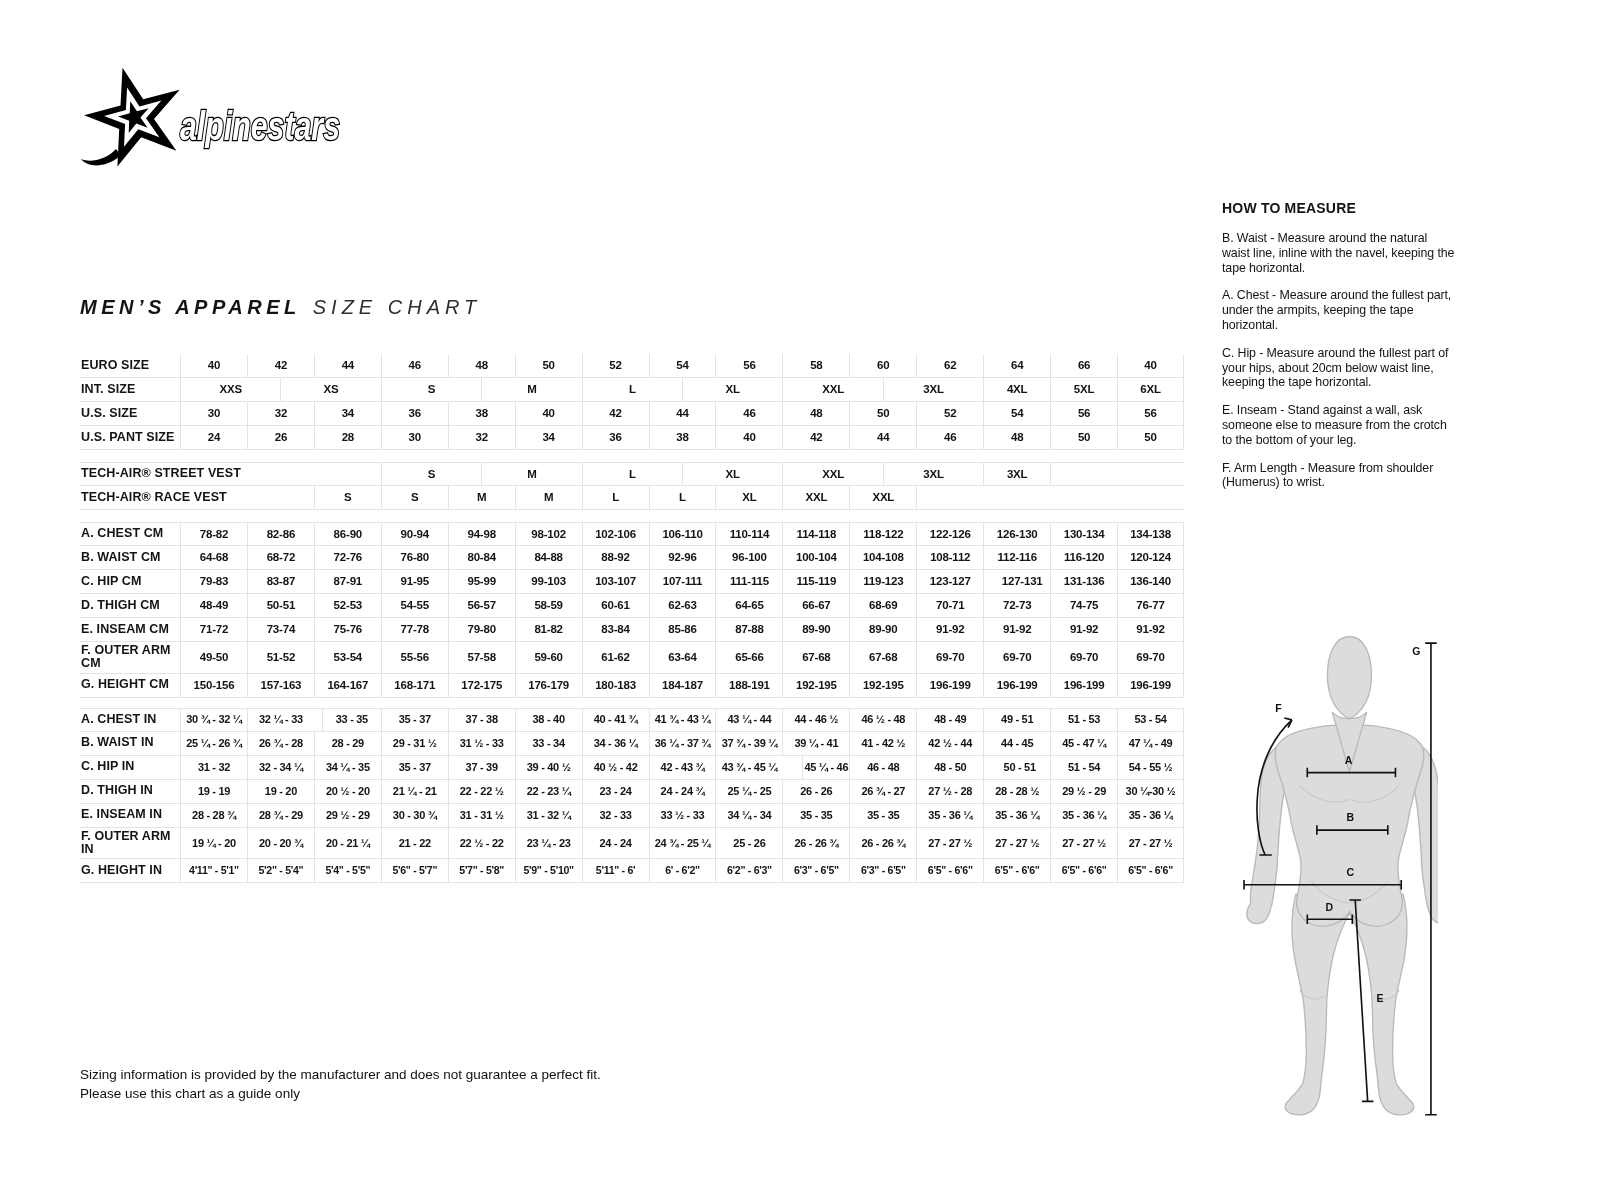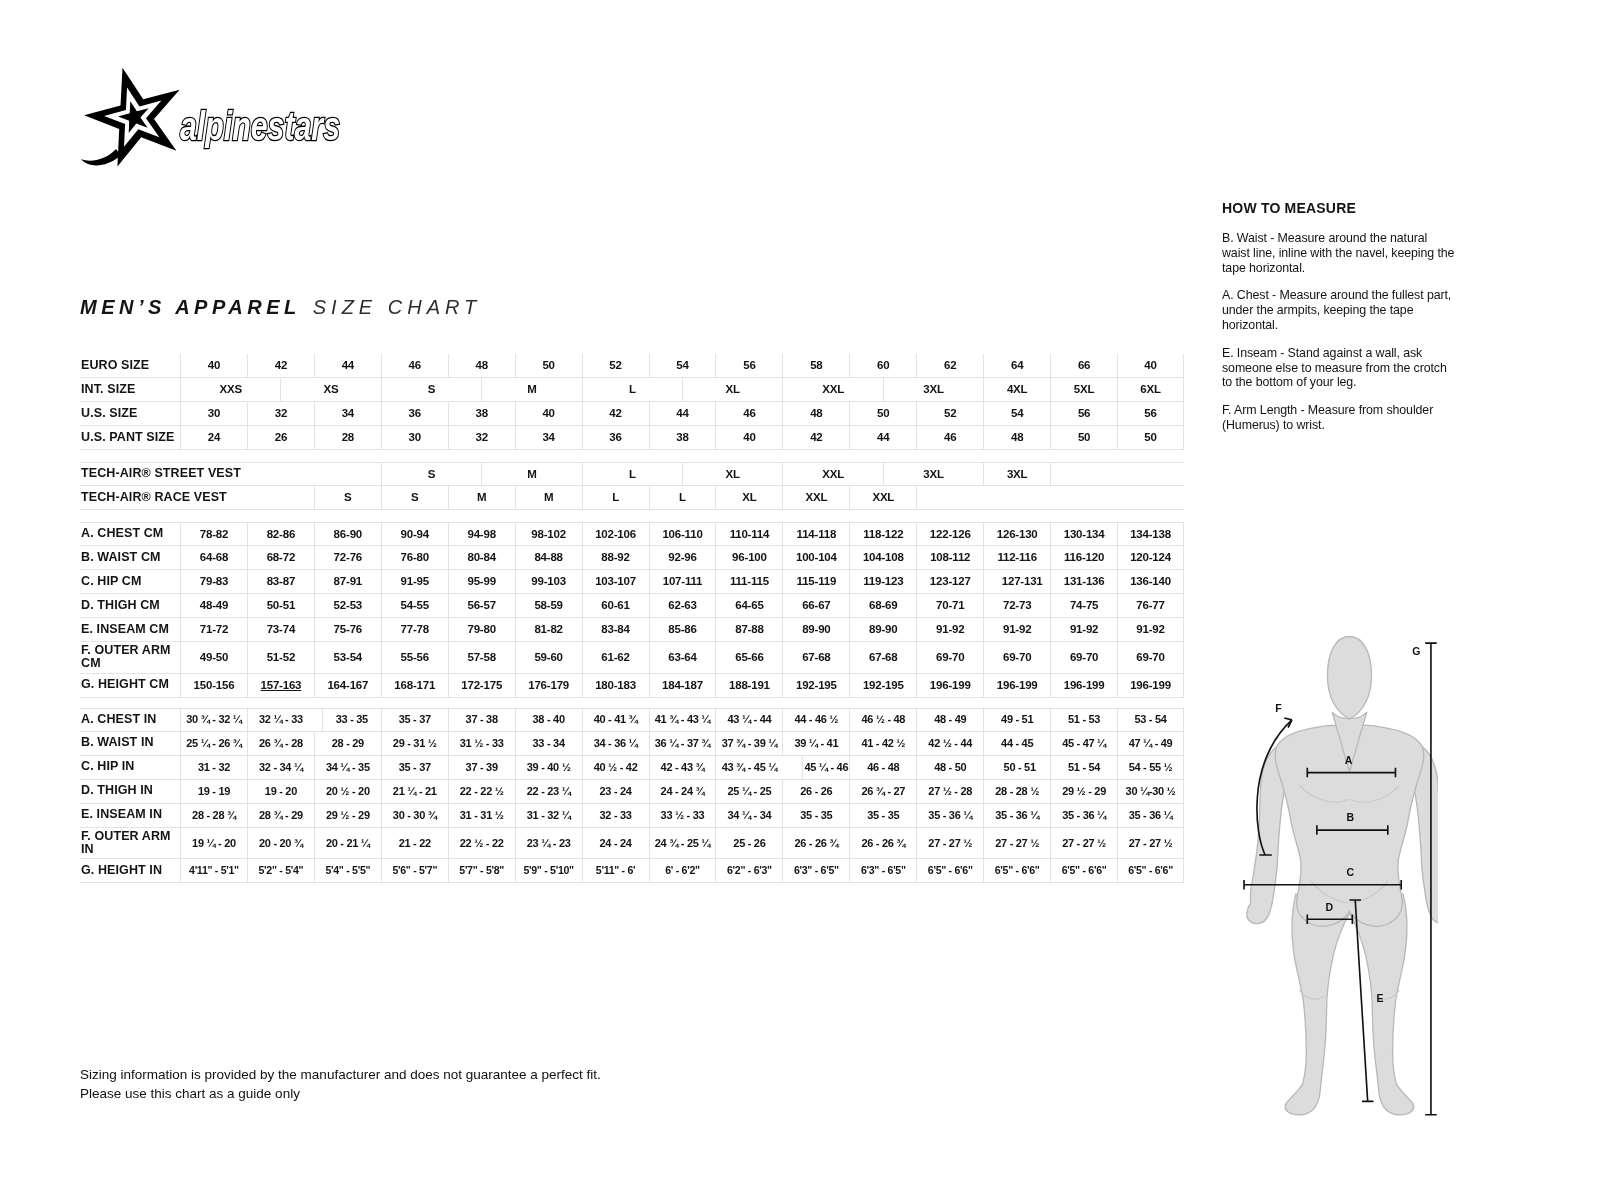--- a/index.html
+++ b/index.html
@@ -280,21 +280,21 @@
       <div class="t-cell bl" style="grid-column: span 2;">67-68</div>
       <div class="t-cell bl" style="grid-column: span 2;">67-68</div>
       <div class="t-cell bl" style="grid-column: span 2;">69-70</div>
       <div class="t-cell bl" style="grid-column: span 2;">69-70</div>
       <div class="t-cell bl" style="grid-column: span 2;">69-70</div>
       <div class="t-cell bl br" style="grid-column: span 2;">69-70</div>
     </div>
     <div class="t-row">
       <div class="t-label">G. HEIGHT CM</div>
       <div class="t-cell bl" style="grid-column: span 2;">150-156</div>
-      <div class="t-cell bl" style="grid-column: span 2; text-decoration: underline;">157-163</div>
+      <div class="t-cell bl" style="grid-column: span 2;">157-163</div>
       <div class="t-cell bl" style="grid-column: span 2;">164-167</div>
       <div class="t-cell bl" style="grid-column: span 2;">168-171</div>
       <div class="t-cell bl" style="grid-column: span 2;">172-175</div>
       <div class="t-cell bl" style="grid-column: span 2;">176-179</div>
       <div class="t-cell bl" style="grid-column: span 2;">180-183</div>
       <div class="t-cell bl" style="grid-column: span 2;">184-187</div>
       <div class="t-cell bl" style="grid-column: span 2;">188-191</div>
       <div class="t-cell bl" style="grid-column: span 2;">192-195</div>
       <div class="t-cell bl" style="grid-column: span 2;">192-195</div>
       <div class="t-cell bl" style="grid-column: span 2;">196-199</div>
@@ -429,20 +429,21 @@
       <div class="t-cell bl" style="grid-column: span 2;">6'5" - 6'6"</div>
       <div class="t-cell bl br" style="grid-column: span 2;">6'5" - 6'6"</div>
     </div>
   </div>
 
 <div class="abs" id="measure">
   <h3>HOW TO MEASURE</h3>
   <div>
       <p>B. Waist - Measure around the natural waist line, inline with the navel, keeping the tape horizontal.</p>
       <p>A. Chest - Measure around the fullest part, under the armpits, keeping the tape horizontal.</p>
+      <p>C. Hip - Measure around the fullest part of your hips, about 20cm below waist line, keeping the tape horizontal.</p>
       <p>E. Inseam - Stand against a wall, ask someone else to measure from the crotch to the bottom of your leg.</p>
       <p>F. Arm Length - Measure from shoulder (Humerus) to wrist.</p>
     </div>
 </div>
 
 <div class="abs" id="figure">
   <svg viewBox="0 0 210 530">
 
     <g>
 

